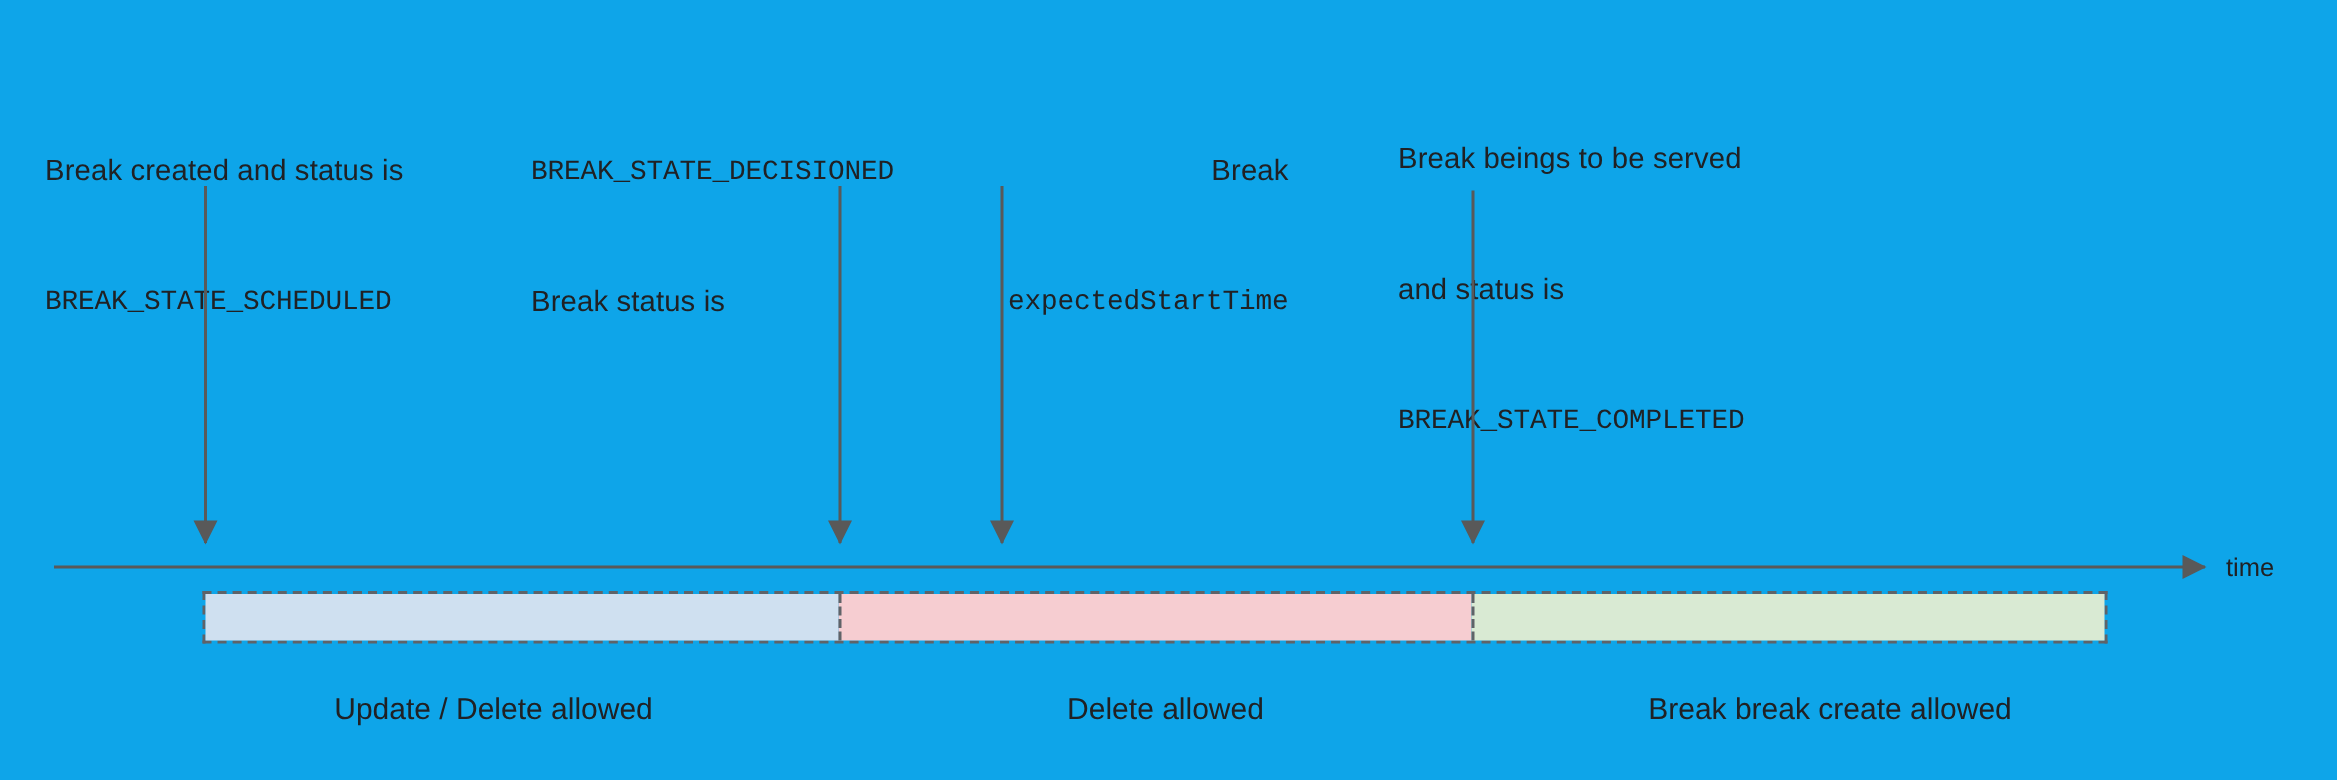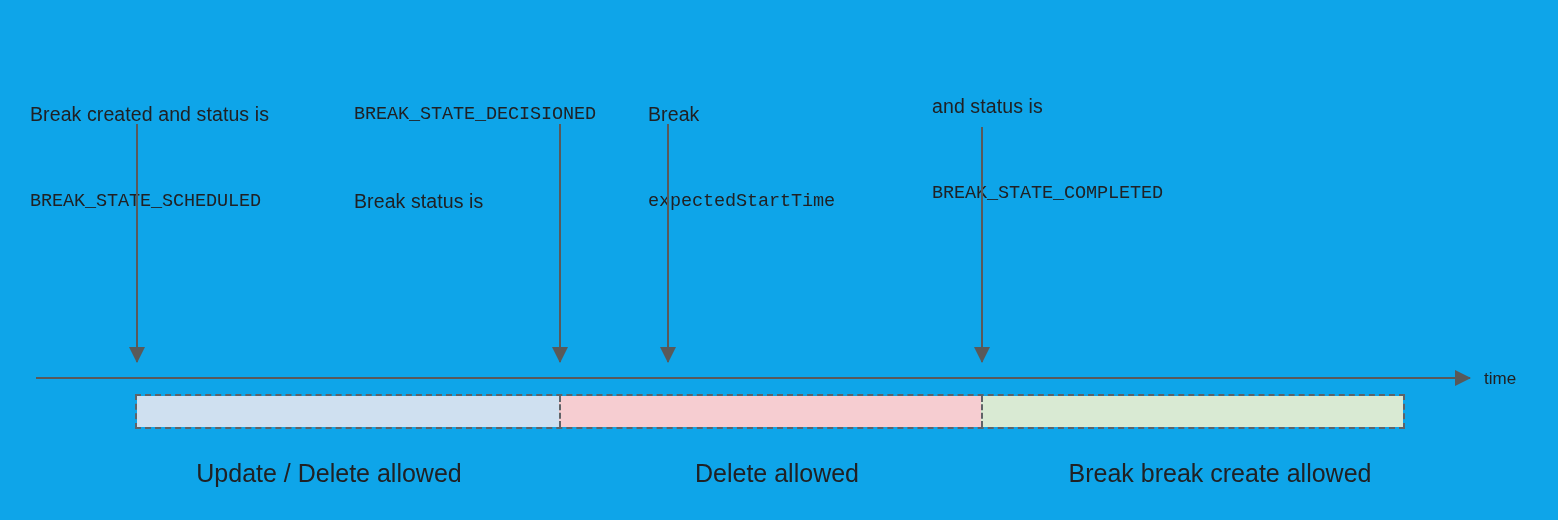--- a/index.html
+++ b/index.html
@@ -95,21 +95,21 @@
     height: 100%;
     box-sizing: border-box;
   }
   .phase-seg + .phase-seg {
     border-left: 2.5px dashed #5f6368;
   }
 
   
   .phase-caption {
     position: absolute;
-    font-size: 25px;
+    font-size: 20px;
     line-height: 24px;
     color: #202124;
     text-align: right;
     white-space: nowrap;
     transform: translateX(-50%);
   }
 </style>
 </head>
 <body>
 
@@ -118,26 +118,27 @@
   <div class="event-label" style="left:30px; top:42px;">
     <span class="ln sans">Break created and status is</span>
     <span class="ln mono">BREAK_STATE_SCHEDULED</span>
   </div>
 
   <div class="event-label" style="left:354px; top:42px;">
     <span class="ln mono">BREAK_STATE_DECISIONED</span>
     <span class="ln sans">Break status is</span>
   </div>
 
-  <div class="event-label" style="left:648px; top:42px;">
+  <div class="event-label" style="left:672px; top:42px;text-align:right;">
     <span class="ln sans">Break</span>
     <span class="ln mono">expectedStartTime</span>
   </div>
 
   <div class="event-label" style="left:932px; top:34px;">
+    <span class="ln sans">Break beings to be served</span>
     <span class="ln sans">and status is</span>
     <span class="ln mono">BREAK_STATE_COMPLETED</span>
   </div>
 
   <div class="v-arrow" style="left:129px; top:124px; height:238px;">
     <div class="shaft"></div>
     <div class="head"></div>
   </div>
 
   <div class="v-arrow" style="left:552px; top:124px; height:238px;">

